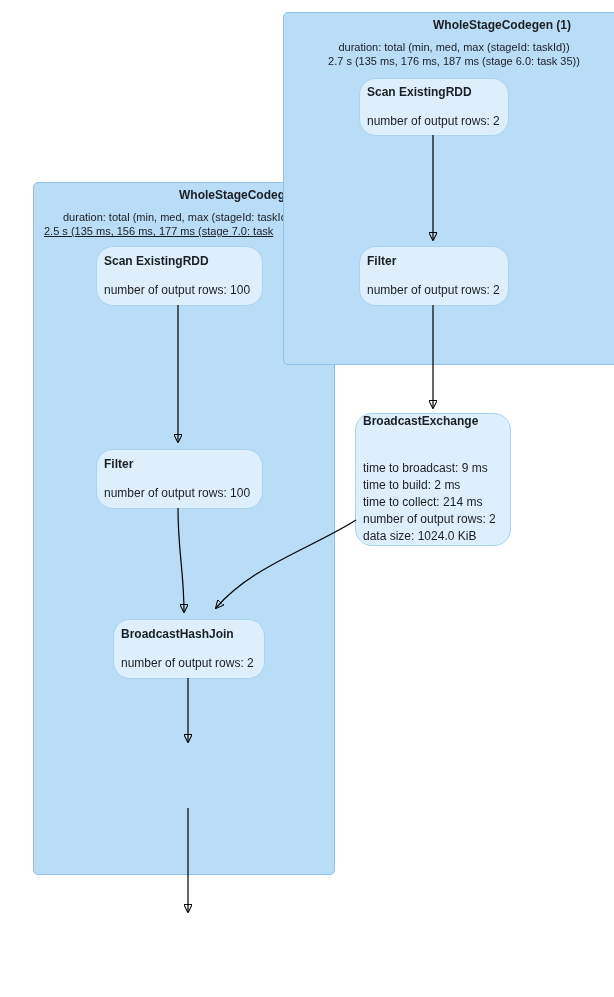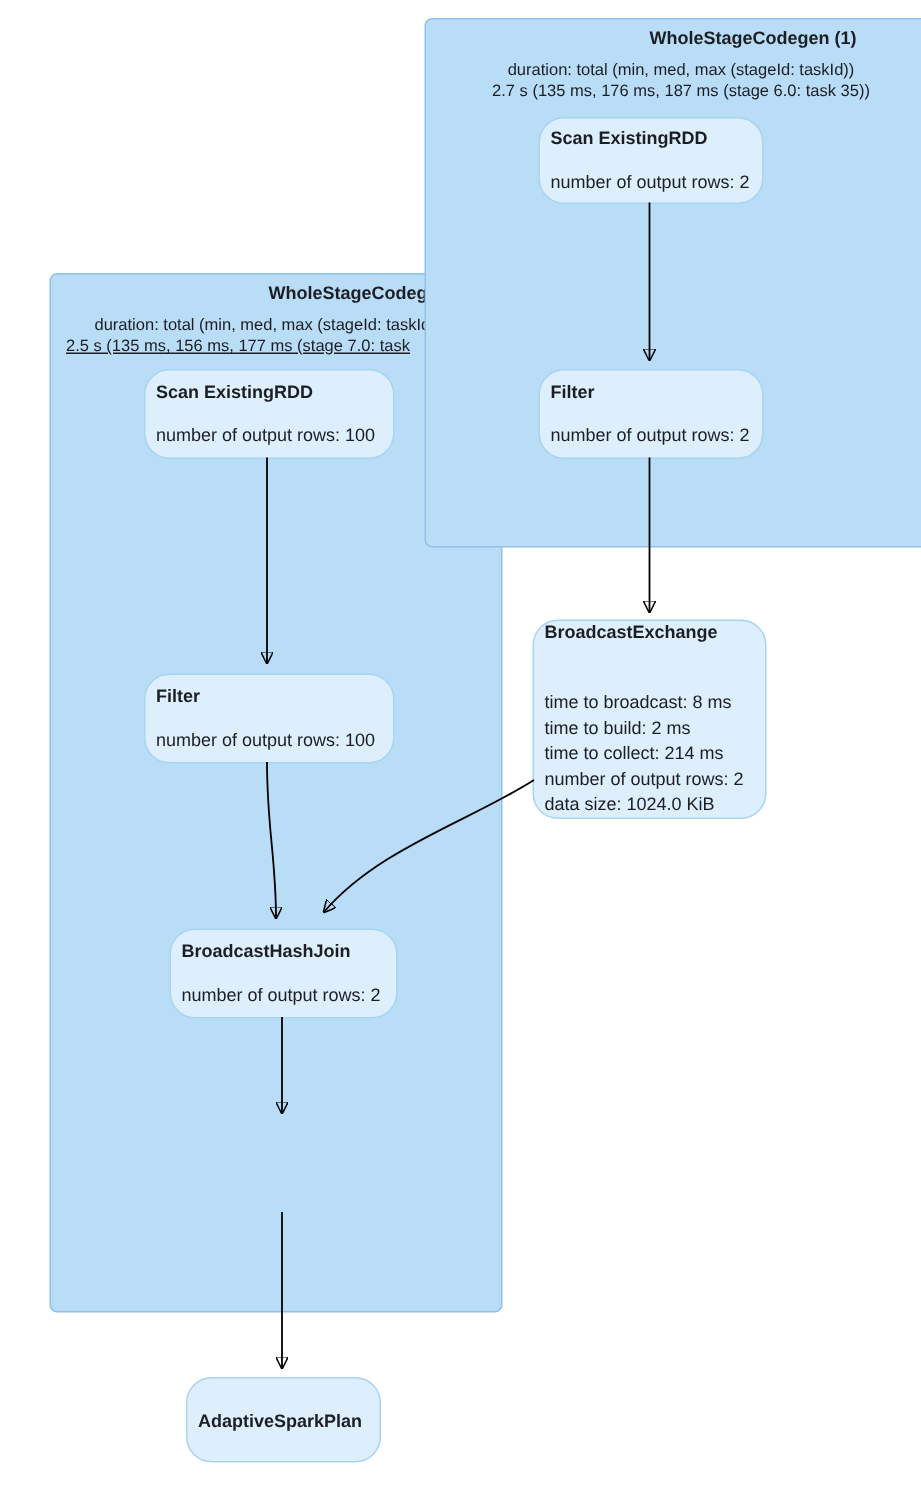--- a/index.html
+++ b/index.html
@@ -145,31 +145,28 @@
       <div class="node-title">Filter</div>
       <div class="node-metrics">
         <div>number of output rows: 2</div>
       </div>
     </div>
   </div>
 
   <div class="node n-bex">
     <div class="node-title">BroadcastExchange</div>
     <div class="node-metrics">
-      <div>time to broadcast: 8 ms</div>
+      <div>time to broadcast: 9 ms</div>
       <div>time to build: 2 ms</div>
       <div>time to collect: 214 ms</div>
       <div>number of output rows: 2</div>
       <div>data size: 1024.0 KiB</div>
     </div>
   </div>
 
-  <div class="node n-asp">
-    <div class="node-title">AdaptiveSparkPlan</div>
-  </div>
 
   <svg class="arrows" viewBox="0 0 614 997" xmlns="http://www.w3.org/2000/svg">
     <defs>
       <marker id="ah" viewBox="0 0 10 10" refX="9" refY="5" markerWidth="7" markerHeight="7" orient="auto-start-reverse">
         <path d="M0,0 L10,5 L0,10 z" fill="#000" stroke="none"></path>
       </marker>
     </defs>
     <path d="M433,135 L433,240" marker-end="url(#ah)"></path>
     <path d="M433,305 L433,408" marker-end="url(#ah)"></path>
     <path d="M356,520 C312,548 252,566 216,608" marker-end="url(#ah)"></path>

